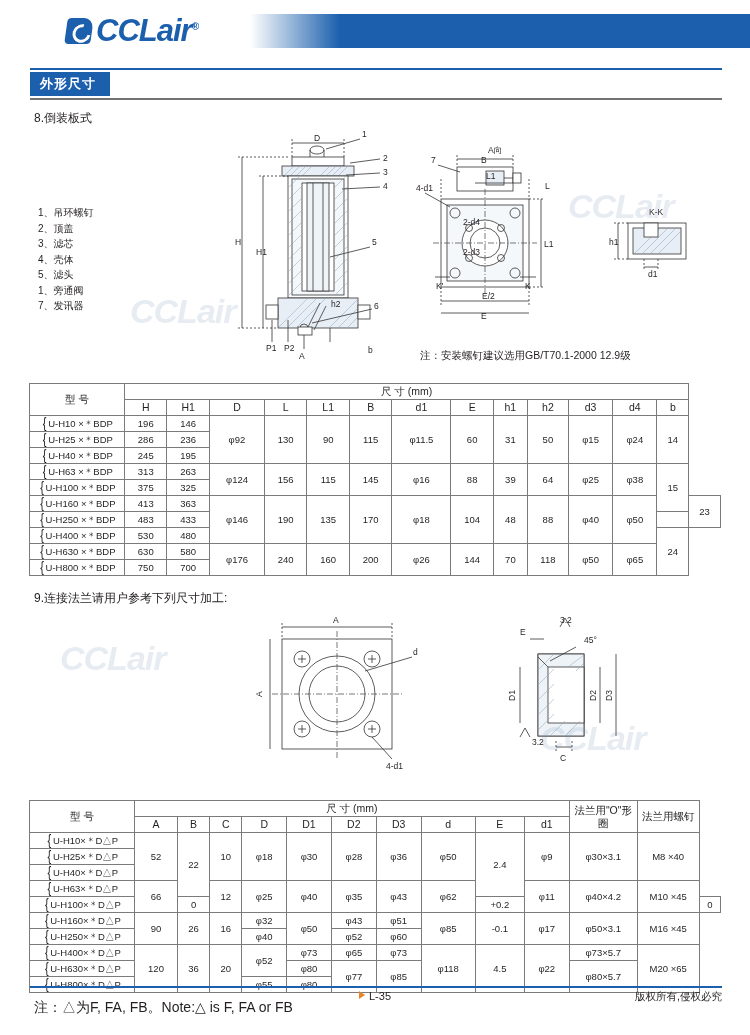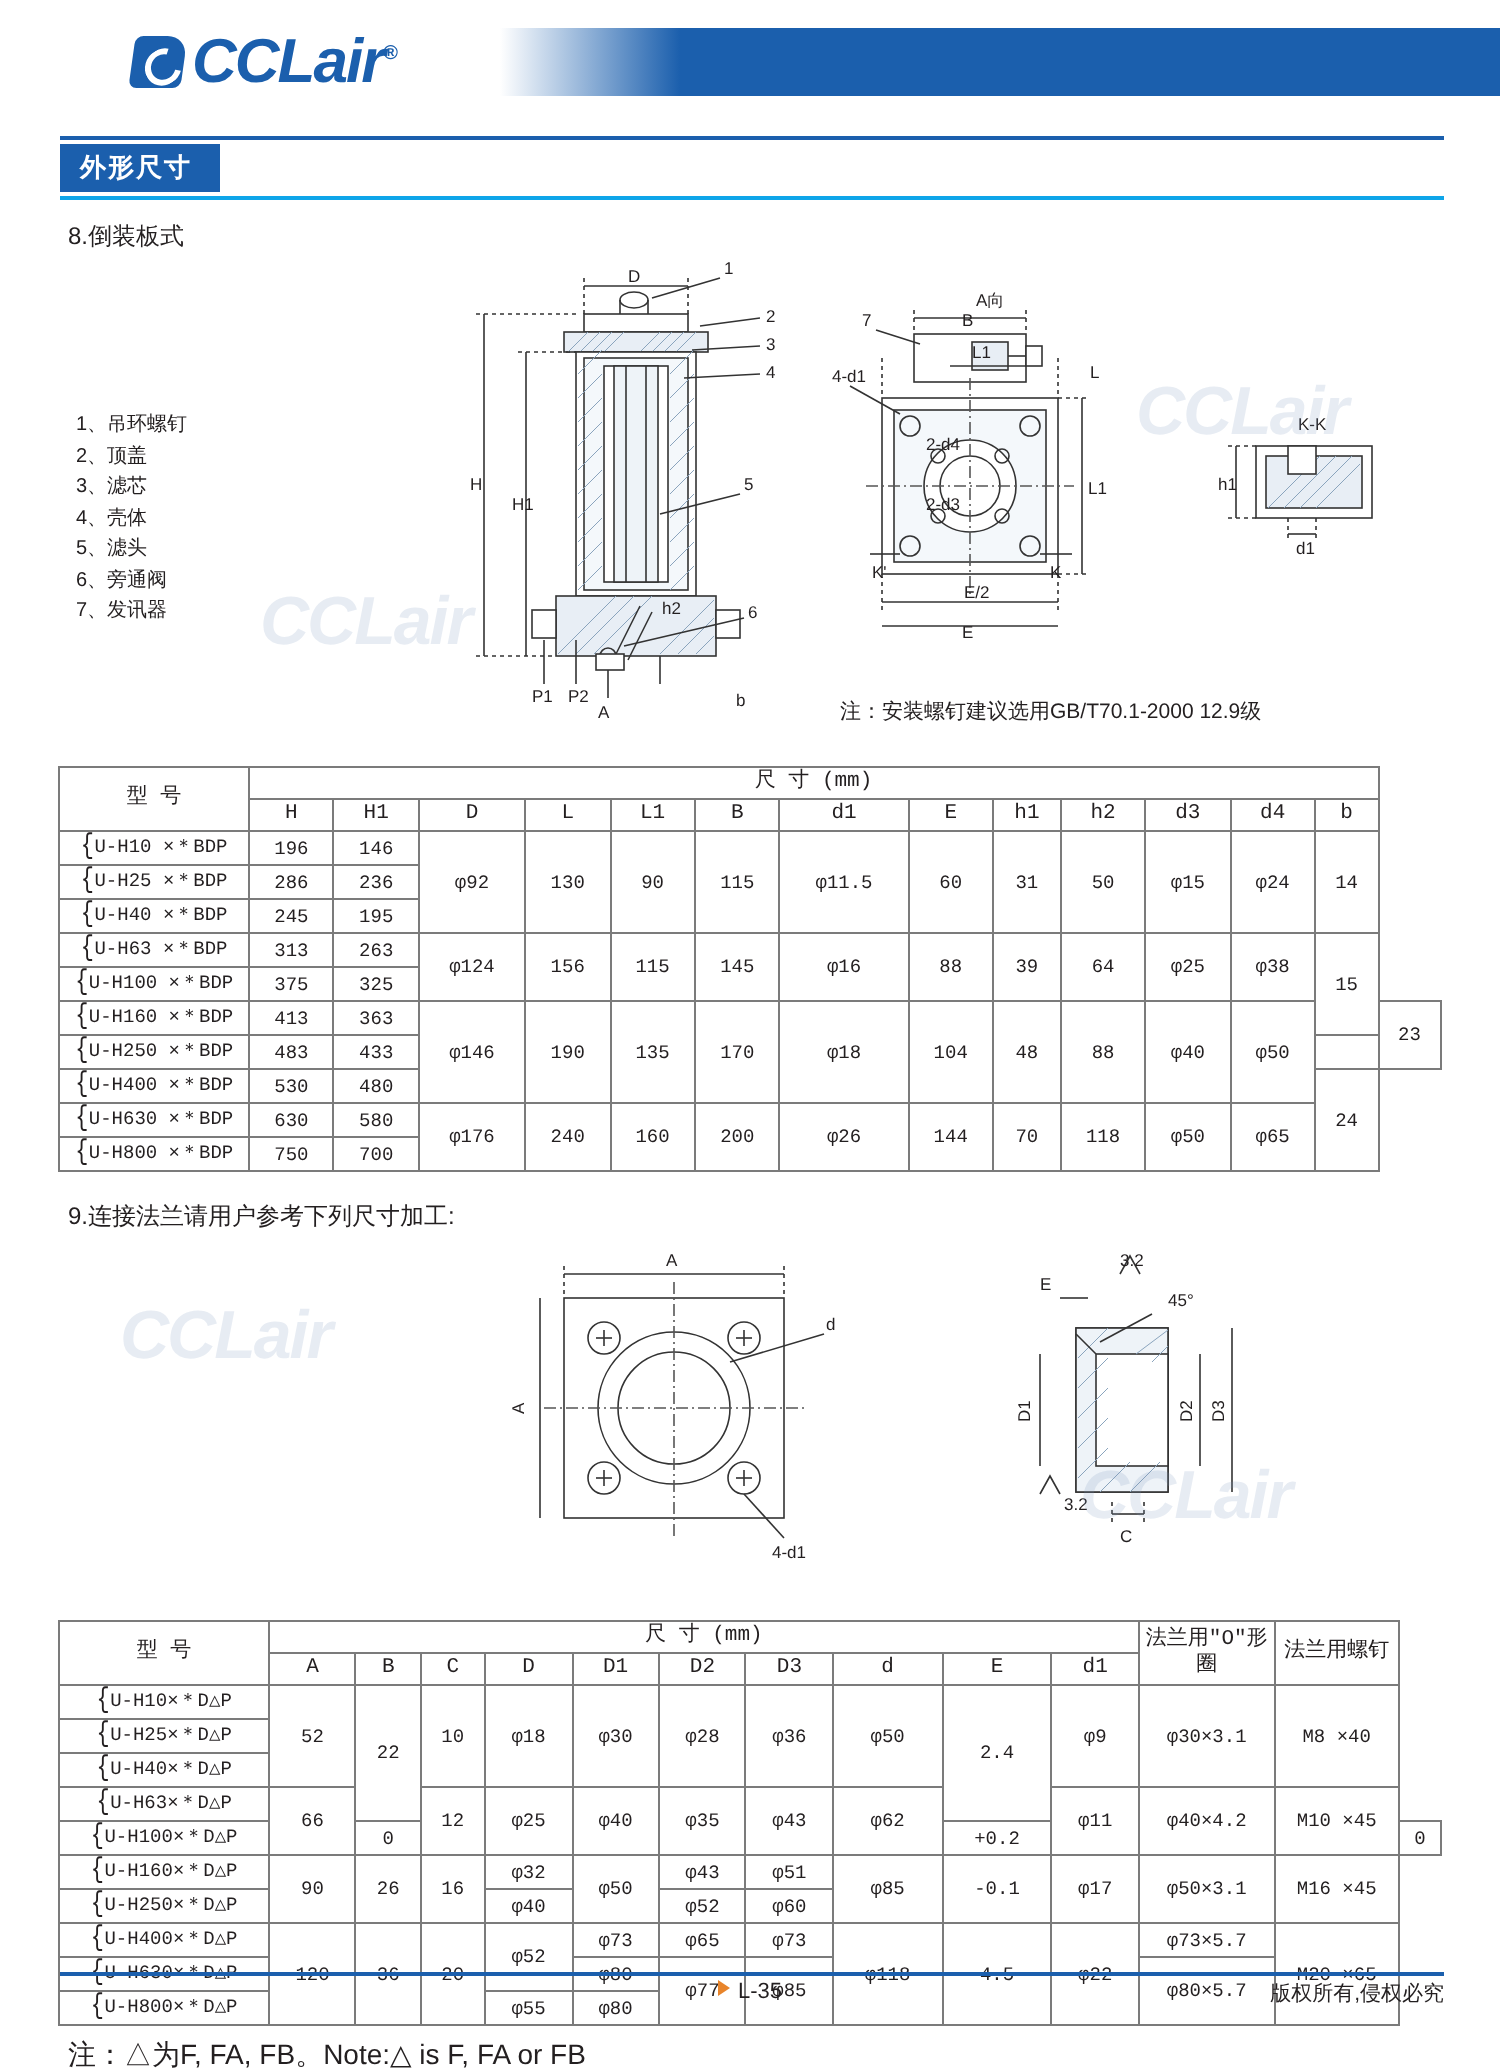--- a/index.html
+++ b/index.html
@@ -53,21 +53,21 @@
     background:linear-gradient(90deg,#ffffff 0%, #1b5fad 18%, #1b5fad 100%);
   }
   .header-slogan {
     position:absolute; right:28px; top:22px;
     color:#fff; font-size:15px; font-weight:bold; letter-spacing:1px;
   }
   
   .sec-title-wrap{
     margin:6px 28px 0 30px;
     border-top:2px solid #1b5fad;
-    border-bottom:2px solid #0ea5e9;
+    border-bottom:2px solid #737373;
     padding:2px 0;
   }
   .sec-title{
     background:#1b5fad;
     color:#fff;
     font-size:13px;
     font-weight:bold;
     display:inline-block;
     padding:3px 14px 3px 10px;
     letter-spacing:1px;
@@ -103,21 +103,20 @@
     left:400px; top:222px;
     font-size:10.5px;
   }
   
   table.dim{
     border-collapse:collapse;
     margin:6px auto 0 auto;
     font-size:9.5px;
     color:#231f20;
     width:692px;
-    font-family:Liberation Mono, monospace;
   }
   table.dim td, table.dim th{
     border:1px solid #7b7b7b;
     text-align:center;
     padding:1px 2px;
     font-weight:normal;
     line-height:13px;
     height:16px;
   }
   table.dim th{ font-size:10.5px; }
@@ -389,21 +388,21 @@
       <text x="628" y="150">d1</text>
     </g>
   </svg>
 
   <div class="legend">
     <div>1、吊环螺钉</div>
     <div>2、顶盖</div>
     <div>3、滤芯</div>
     <div>4、壳体</div>
     <div>5、滤头</div>
-    <div>6、旁通阀</div>
+    <div>1、旁通阀</div>
     <div>7、发讯器</div>
   </div>
 
   <div class="note-line">注：安装螺钉建议选用GB/T70.1-2000  12.9级</div>
 </div>
 
 <table class="dim">
   <thead>
     <tr>
       <th rowspan="2" style="width:95px;">型  号</th>

